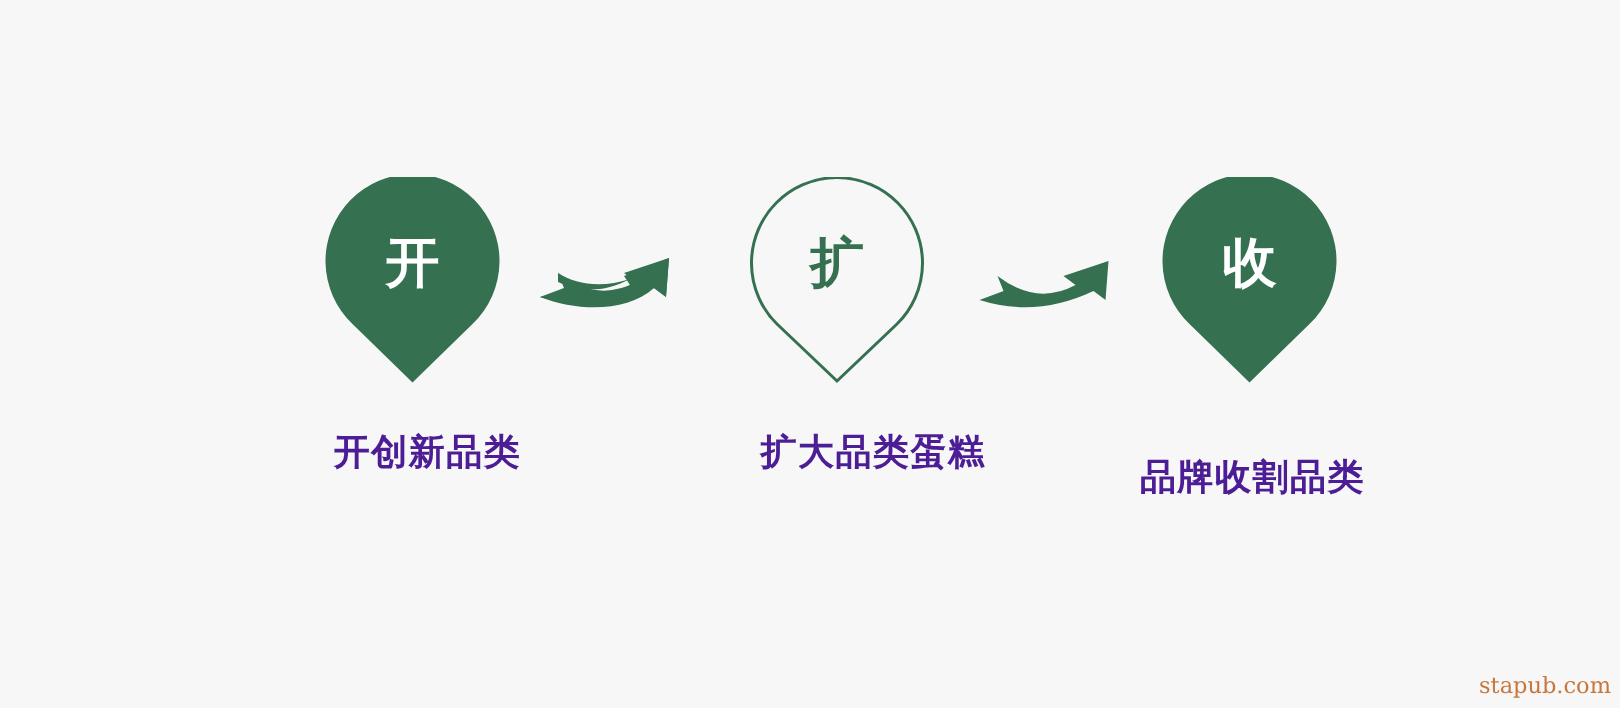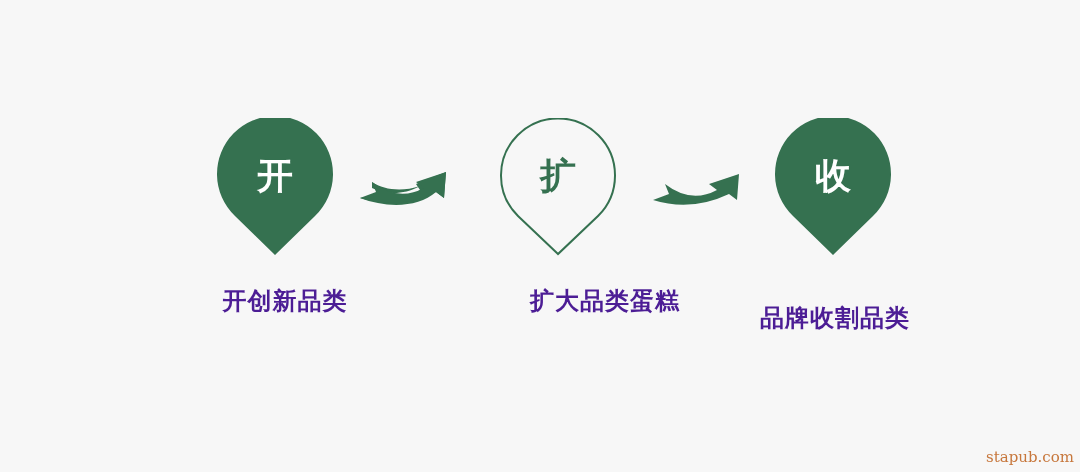--- a/index.html
+++ b/index.html
@@ -90,16 +90,16 @@
 </svg>
 
 <div class="pin" style="left:773px; top:118px;">
   <svg viewBox="0 0 120 140">
     <path d="M60 137 L20 98 A58 58 0 1 1 100 98 Z" fill="#357150"></path>
   </svg>
   <div class="pin-char light">收</div>
 </div>
 
 <div class="label" style="left:175px;">开创新品类</div>
-<div class="label" style="left:460px;text-align:right;">扩大品类蛋糕</div>
+<div class="label" style="left:472px;">扩大品类蛋糕</div>
 <div class="label" style="left:725px;margin-top:17px;">品牌收割品类</div>
 
 <div class="watermark">stapub.com</div>
 
 </body></html>

